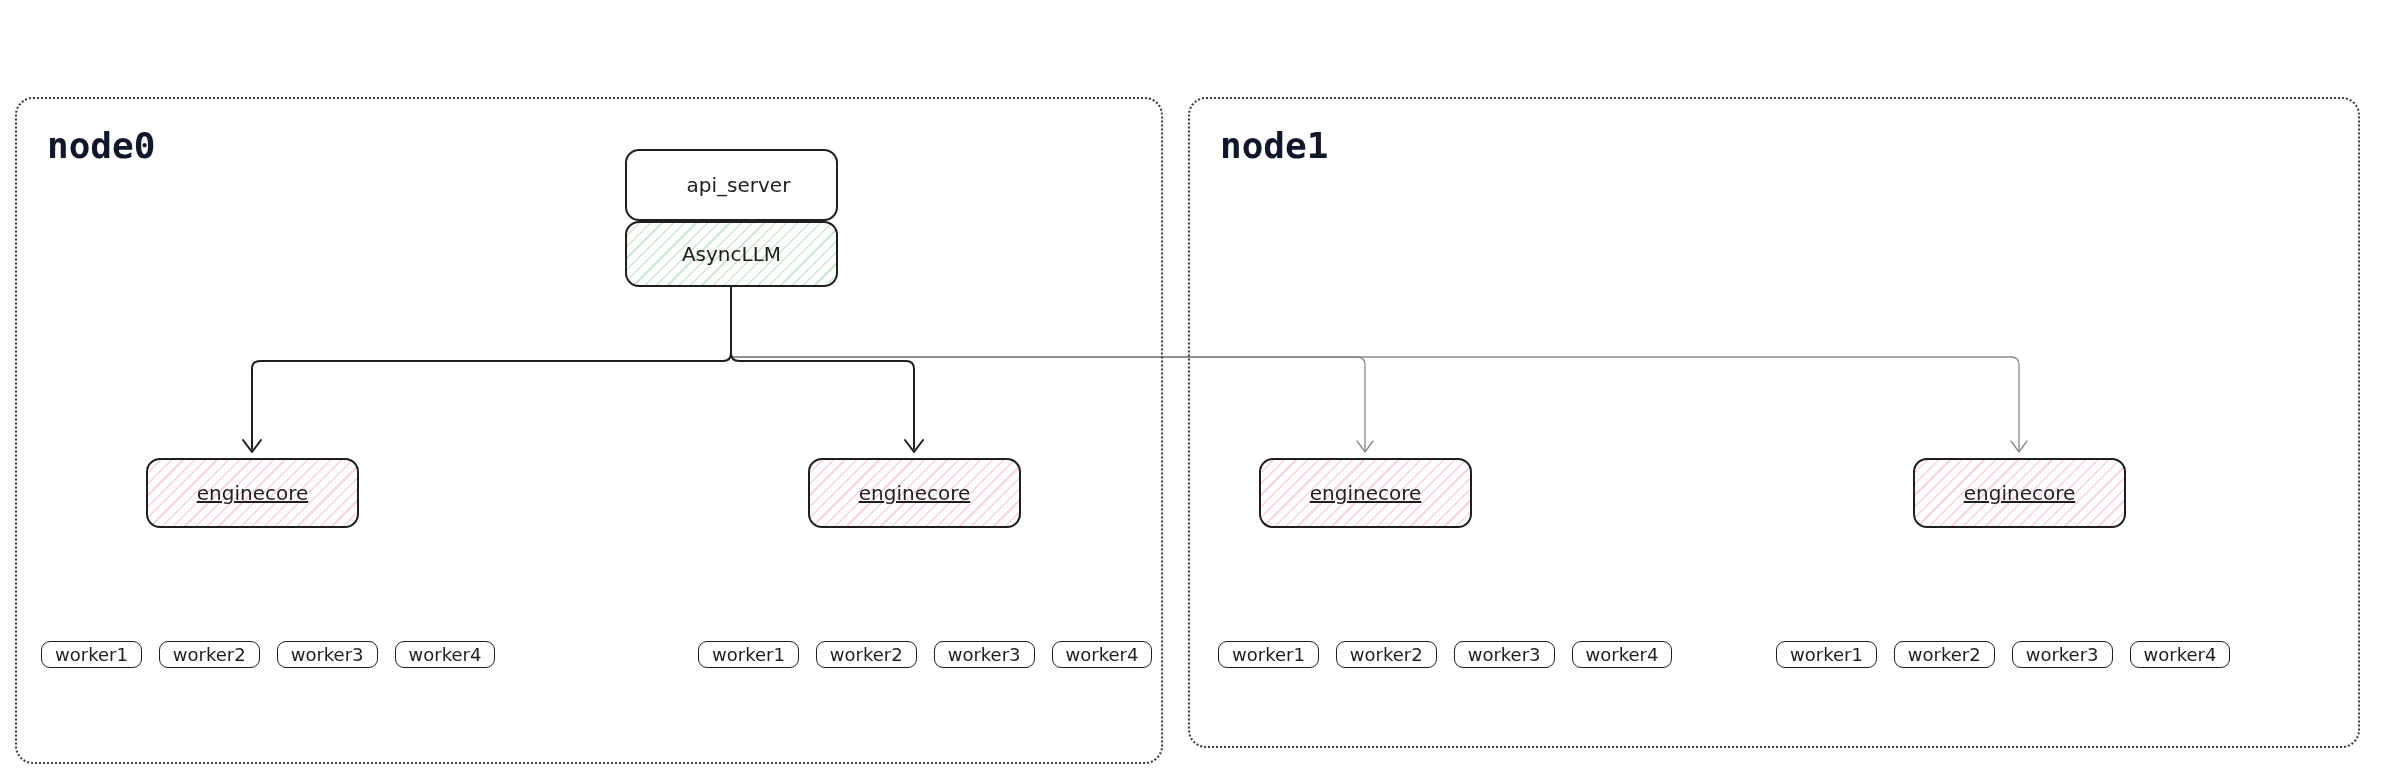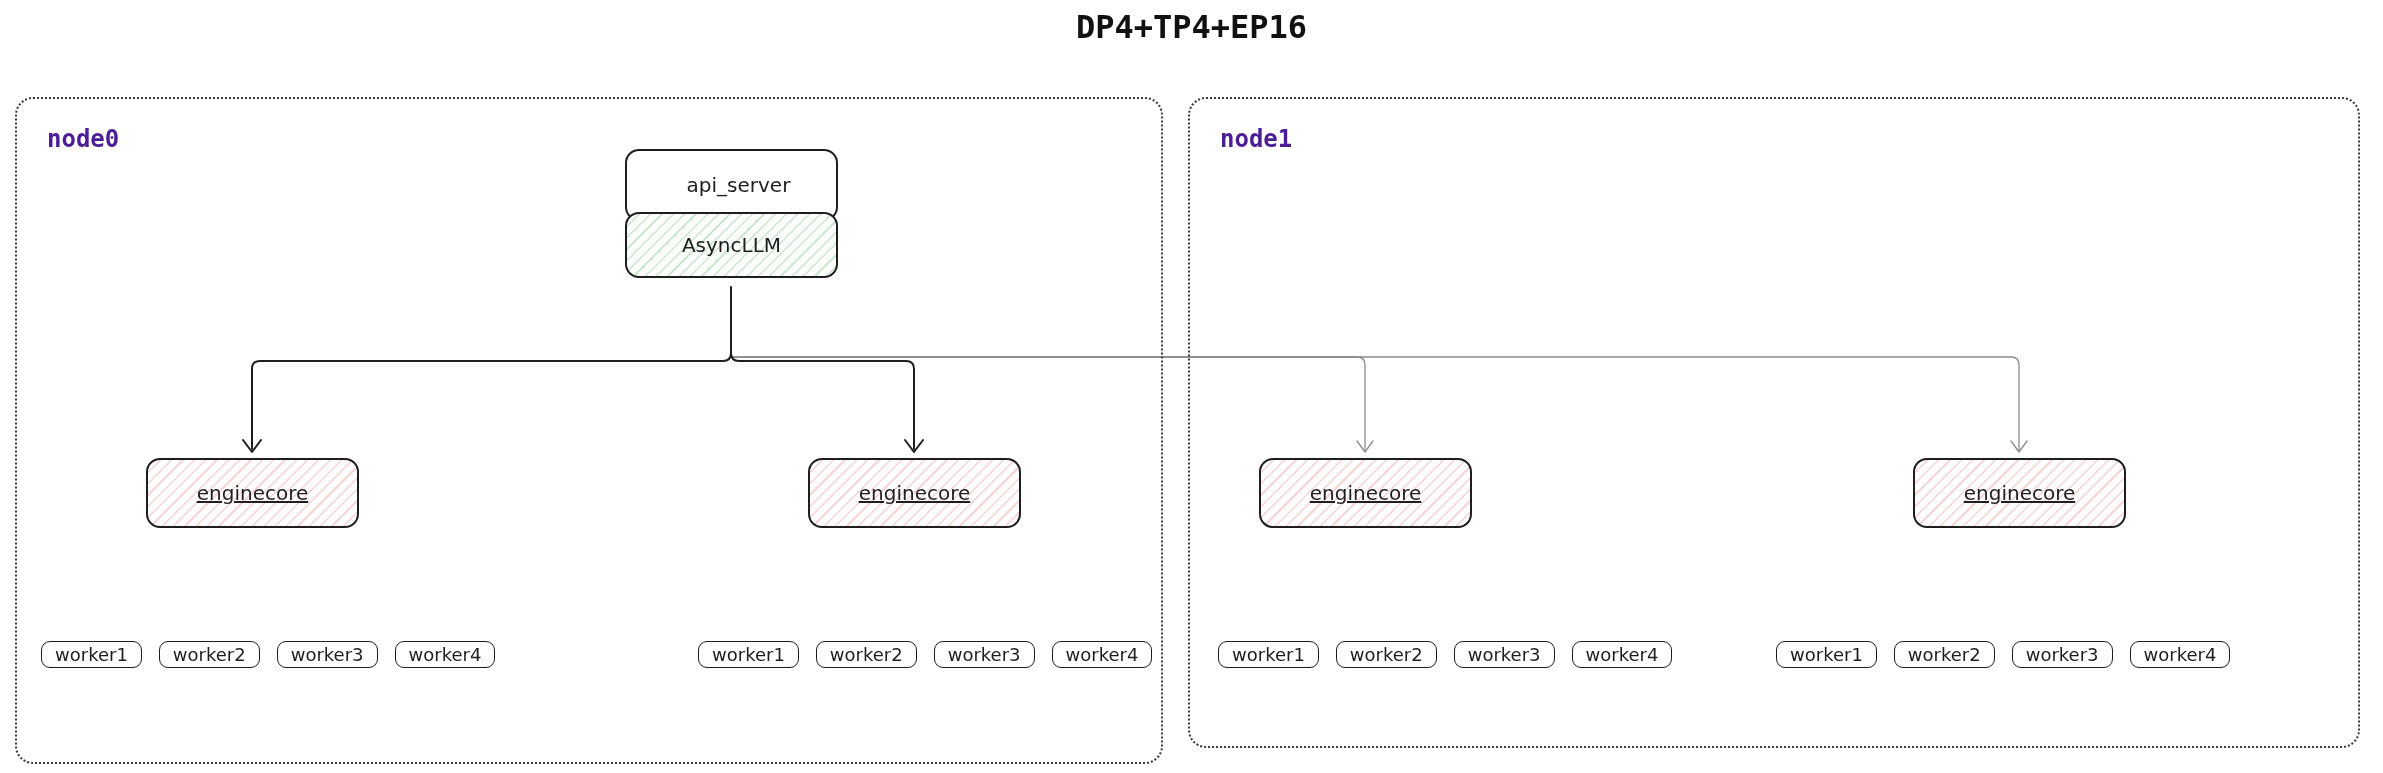--- a/index.html
+++ b/index.html
@@ -32,23 +32,23 @@
     border: 2px dotted #3a3a3a;
     border-radius: 18px;
     box-sizing: border-box;
     background: transparent;
   }
   .node-label {
     position: absolute;
     left: 30px;
     top: 26px;
     font-family: "DejaVu Sans Mono", monospace;
-    font-size: 24px;
+    font-size: 36px;
     font-weight: 700;
-    color: #4c1d95;
+    color: #0f172a;
   }
   .connectors {
     position: absolute;
     left: 0;
     top: 0;
     width: 2383px;
     height: 773px;
     pointer-events: none;
   }
   .box {
@@ -100,21 +100,20 @@
     font-size: 18px;
     background: #ffffff;
     white-space: nowrap;
   }
 </style>
 </head>
 <body>
 
 <div class="canvas">
 
-  <div class="diagram-title">DP4+TP4+EP16</div>
 
   <svg class="connectors" viewBox="0 0 2383 773" fill="none">
 
     <g stroke="#8a8a8a" stroke-width="1.3" stroke-linecap="round" stroke-linejoin="round">
       <path d="M731,357 L1357,357 Q1365,357 1365,365 L1365,450"></path>
       <path d="M1357,441 L1365,452 L1373,441"></path>
       <path d="M731,357 L2011,357 Q2019,357 2019,365 L2019,450"></path>
       <path d="M2011,441 L2019,452 L2027,441"></path>
     </g>
 
@@ -130,21 +129,21 @@
     <div class="node-label">node0</div>
   </div>
 
   <div class="node" style="left:1188px; top:97px; width:1172px; height:651px;">
     <div class="node-label">node1</div>
   </div>
 
   <div class="box" style="left:625px; top:149px; width:213px; height:72px;padding-left:14px;">
     <span>api_server</span>
   </div>
-  <div class="box hatch-green" style="left:625px; top:212px; width:213px; height:66px;">
+  <div class="box hatch-green" style="left:625px; top:221px; width:213px; height:66px;">
     <span>AsyncLLM</span>
   </div>
 
   <div class="box hatch-pink" style="left:146px; top:458px; width:213px; height:70px;">
     <span>enginecore</span>
   </div>
   <div class="box hatch-pink" style="left:808px; top:458px; width:213px; height:70px;">
     <span>enginecore</span>
   </div>
 

